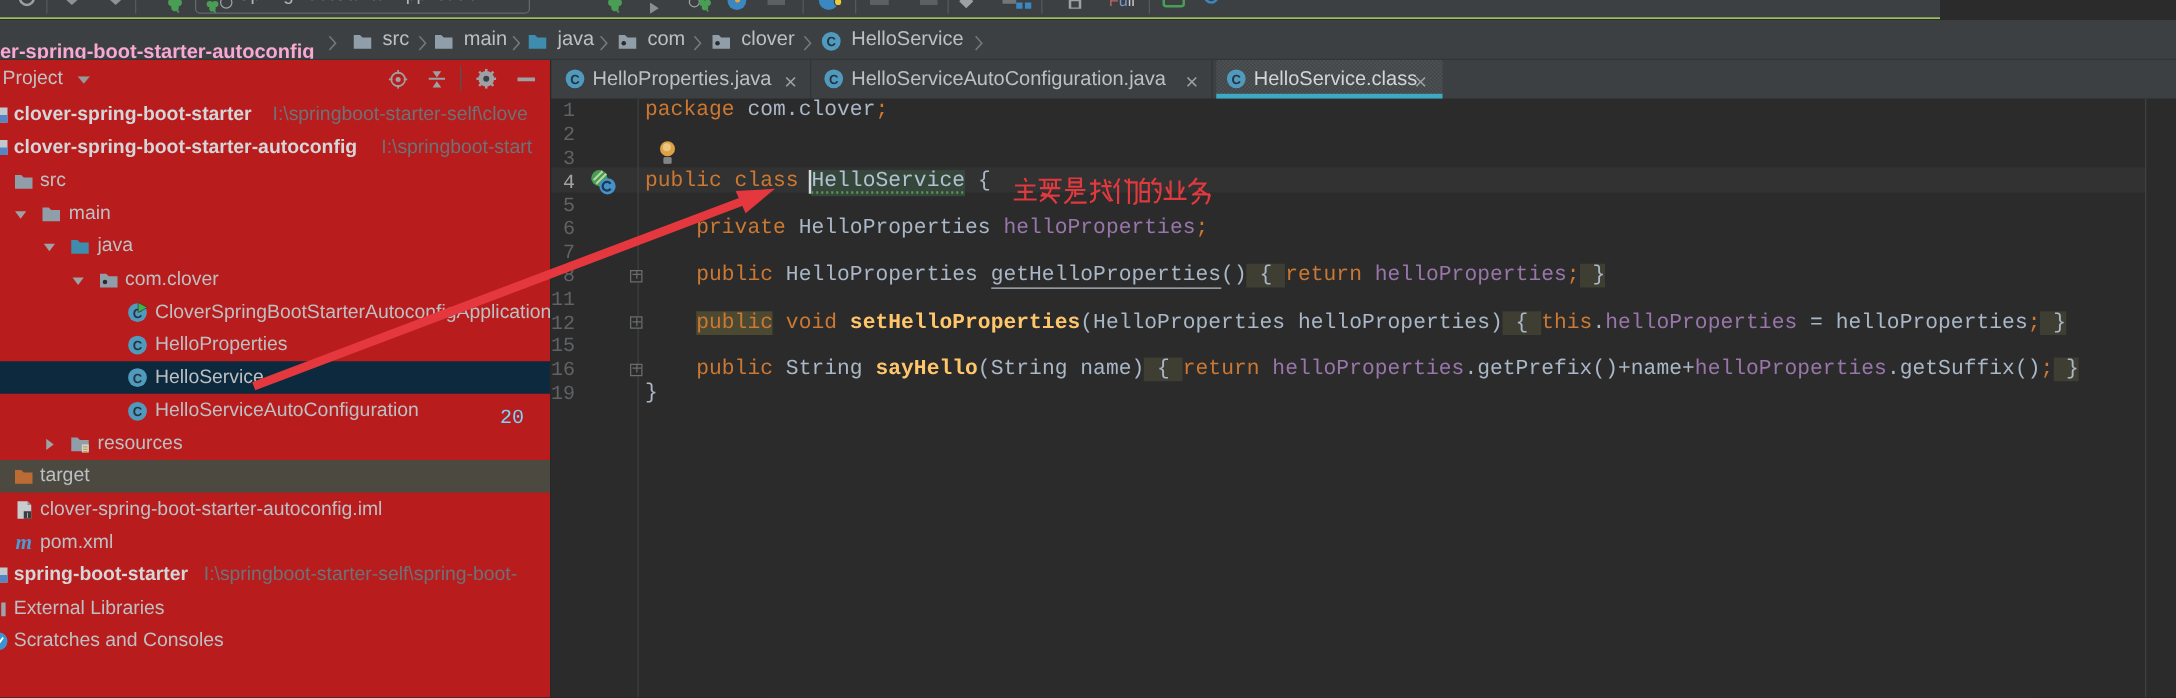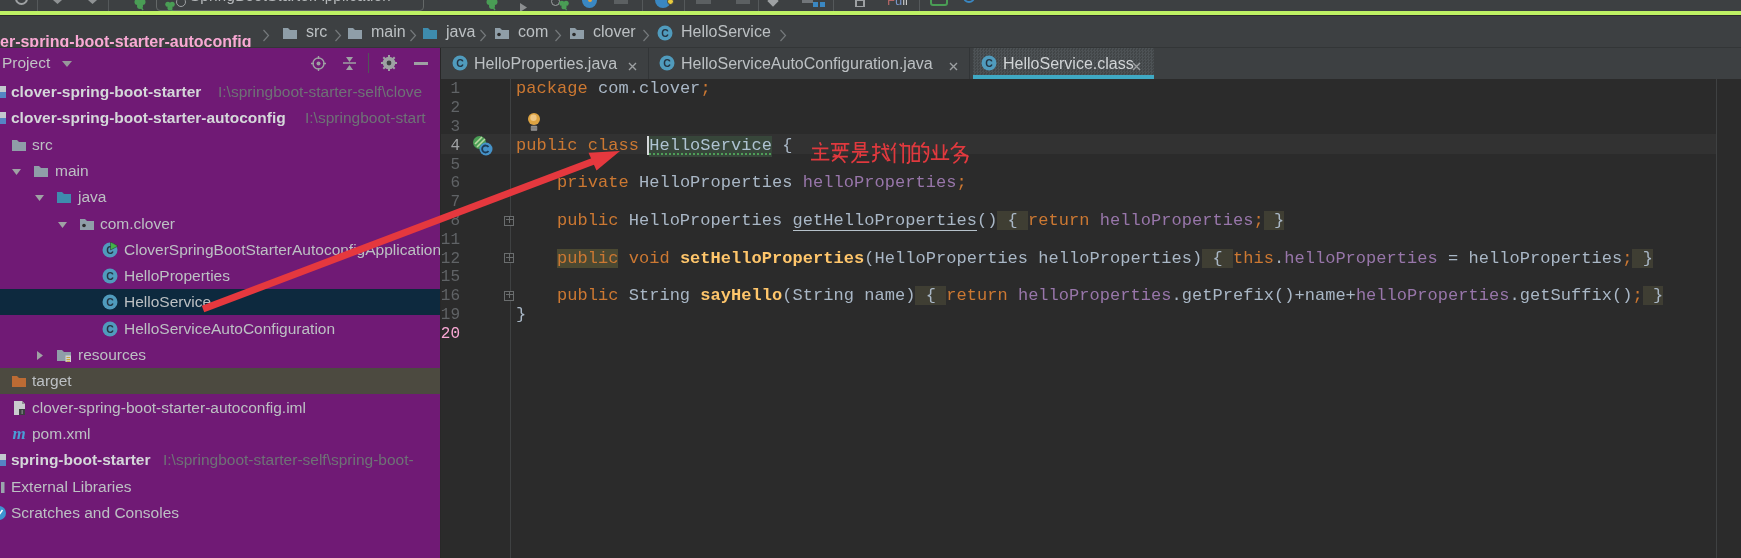--- a/index.html
+++ b/index.html
@@ -8,21 +8,21 @@
 .mono{font-family:"Liberation Mono",monospace;font-size:17px;letter-spacing:0.04px}
 .k{color:#cc7832}.d{color:#a9b7c6}.f{color:#9876aa}.m{color:#ffc66b;font-weight:bold}
 .ln{color:#606366;font-family:"Liberation Mono",monospace;font-size:16px}
 .trow{position:absolute;left:0;width:440px;height:26px;overflow:hidden;font-size:15.5px;color:#bcc0c3}
 .trow span.t{position:absolute;top:3px;line-height:20px;white-space:pre}
 .trow svg{position:absolute}
 .b{font-weight:bold;color:#d4d7d9}
 .path{color:#6e7276}
 </style></head><body>
 <div id="root">
-<div class="a" style="left:0;top:0;width:1741px;height:15px;background:#3d4042;border-bottom:4px solid #bef264;overflow:hidden">
+<div class="a" style="left:0;top:0;width:1552px;height:15px;background:#3d4042;border-bottom:1px solid #bef264;overflow:hidden">
 <div class="a" style="left:15px;top:-8px;width:13px;height:13px;border:2px solid #9ea1a3;border-radius:50%"></div>
 <div class="a" style="left:37px;top:0;width:1px;height:11px;background:#55595b"></div>
 <div class="a" style="left:108px;top:0;width:1px;height:11px;background:#55595b"></div>
 <div class="a" style="left:642px;top:0;width:1px;height:11px;background:#55595b"></div>
 <div class="a" style="left:684px;top:0;width:1px;height:11px;background:#55595b"></div>
 <div class="a" style="left:758px;top:0;width:1px;height:11px;background:#55595b"></div>
 <div class="a" style="left:833px;top:0;width:1px;height:11px;background:#55595b"></div>
 <div class="a" style="left:919px;top:0;width:1px;height:11px;background:#55595b"></div>
 <div class="a" style="left:53px;top:0">
         <svg style="display:block" width="9" height="4">
@@ -127,21 +127,21 @@
           <circle cx="5" cy="9.5" r="1.8" fill="#2b2b2b"></circle>
         </svg></div>
 <span class="a" style="left:593px;top:7px">clover</span>
 <div class="a" style="left:657px;top:9px"><svg width="16" height="16" viewBox="0 0 16 16" style="">
           <circle cx="8" cy="8" r="7.5" fill="#509bbd"></circle>
           <text x="8" y="12" font-family="Liberation Sans" font-size="10.5" font-weight="bold" fill="#243342" text-anchor="middle">C</text>
         </svg></div>
 <span class="a" style="left:681px;top:7px">HelloService</span>
 </div>
 <div class="a" style="left:0;top:47px;width:1741px;height:1px;background:#333637"></div>
-<div class="a" style="left:0;top:48px;width:440px;height:510px;background:#701a75;overflow:hidden">
+<div class="a" style="left:0;top:48px;width:440px;height:510px;background:#b91c1c;overflow:hidden">
 <div class="a" style="left:2px;top:6px;font-size:15.5px;color:#c0c2c4">Project</div>
 <div class="a" style="left:62px;top:13px">
         <svg style="display:block" width="10" height="6">
           <path d="M0 0 h10 l-5 6 z" fill="#97999b"></path>
         </svg>
       </div>
 <div class="a" style="left:311px;top:8px"><svg width="15" height="15" viewBox="0 0 15 15">
           <circle cx="7.5" cy="7.5" r="5.5" fill="none" stroke="#9ea1a3" stroke-width="1.4"></circle>
           <circle cx="7.5" cy="7.5" r="2" fill="#9ea1a3"></circle>
           <path d="M7.5 0 v3 M7.5 12 v3 M0 7.5 h3 M12 7.5 h3" stroke="#9ea1a3" stroke-width="1.4"></path>
@@ -377,21 +377,21 @@
 <div class="a ln nw" style="left:400px;top:136.8px;width:60px;text-align:right;color:#a1a3a5">4</div>
 <div class="a ln nw" style="left:400px;top:155.6px;width:60px;text-align:right;color:#606366">5</div>
 <div class="a ln nw" style="left:400px;top:174.4px;width:60px;text-align:right;color:#606366">6</div>
 <div class="a ln nw" style="left:400px;top:193.2px;width:60px;text-align:right;color:#606366">7</div>
 <div class="a ln nw" style="left:400px;top:212.0px;width:60px;text-align:right;color:#606366">8</div>
 <div class="a ln nw" style="left:400px;top:230.8px;width:60px;text-align:right;color:#606366">11</div>
 <div class="a ln nw" style="left:400px;top:249.6px;width:60px;text-align:right;color:#606366">12</div>
 <div class="a ln nw" style="left:400px;top:268.4px;width:60px;text-align:right;color:#606366">15</div>
 <div class="a ln nw" style="left:400px;top:287.2px;width:60px;text-align:right;color:#606366">16</div>
 <div class="a ln nw" style="left:400px;top:306.0px;width:60px;text-align:right;color:#606366">19</div>
-<div class="a ln nw" style="left:400px;top:324.8px;width:60px;text-align:right;color:#f9a8d4">20</div>
+<div class="a ln nw" style="left:400px;top:324.8px;width:60px;text-align:left;color:#7dd3fc">20</div>
 <div class="a" style="left:504px;top:215.5px;width:10px;height:10px;border:1px solid #6a6d6e;background:#2b2b2b"></div>
 <div class="a" style="left:505.5px;top:219.0px;width:7px;height:1px;background:#6a6d6e"></div>
 <div class="a" style="left:508.5px;top:216.0px;width:1px;height:7px;background:#6a6d6e"></div>
 <div class="a" style="left:504px;top:253.1px;width:10px;height:10px;border:1px solid #6a6d6e;background:#2b2b2b"></div>
 <div class="a" style="left:505.5px;top:256.6px;width:7px;height:1px;background:#6a6d6e"></div>
 <div class="a" style="left:508.5px;top:253.6px;width:1px;height:7px;background:#6a6d6e"></div>
 <div class="a" style="left:504px;top:290.7px;width:10px;height:10px;border:1px solid #6a6d6e;background:#2b2b2b"></div>
 <div class="a" style="left:505.5px;top:294.2px;width:7px;height:1px;background:#6a6d6e"></div>
 <div class="a" style="left:508.5px;top:291.2px;width:1px;height:7px;background:#6a6d6e"></div>
 <div class="a" style="left:472px;top:135px"><svg width="22" height="22" viewBox="0 0 22 22">

